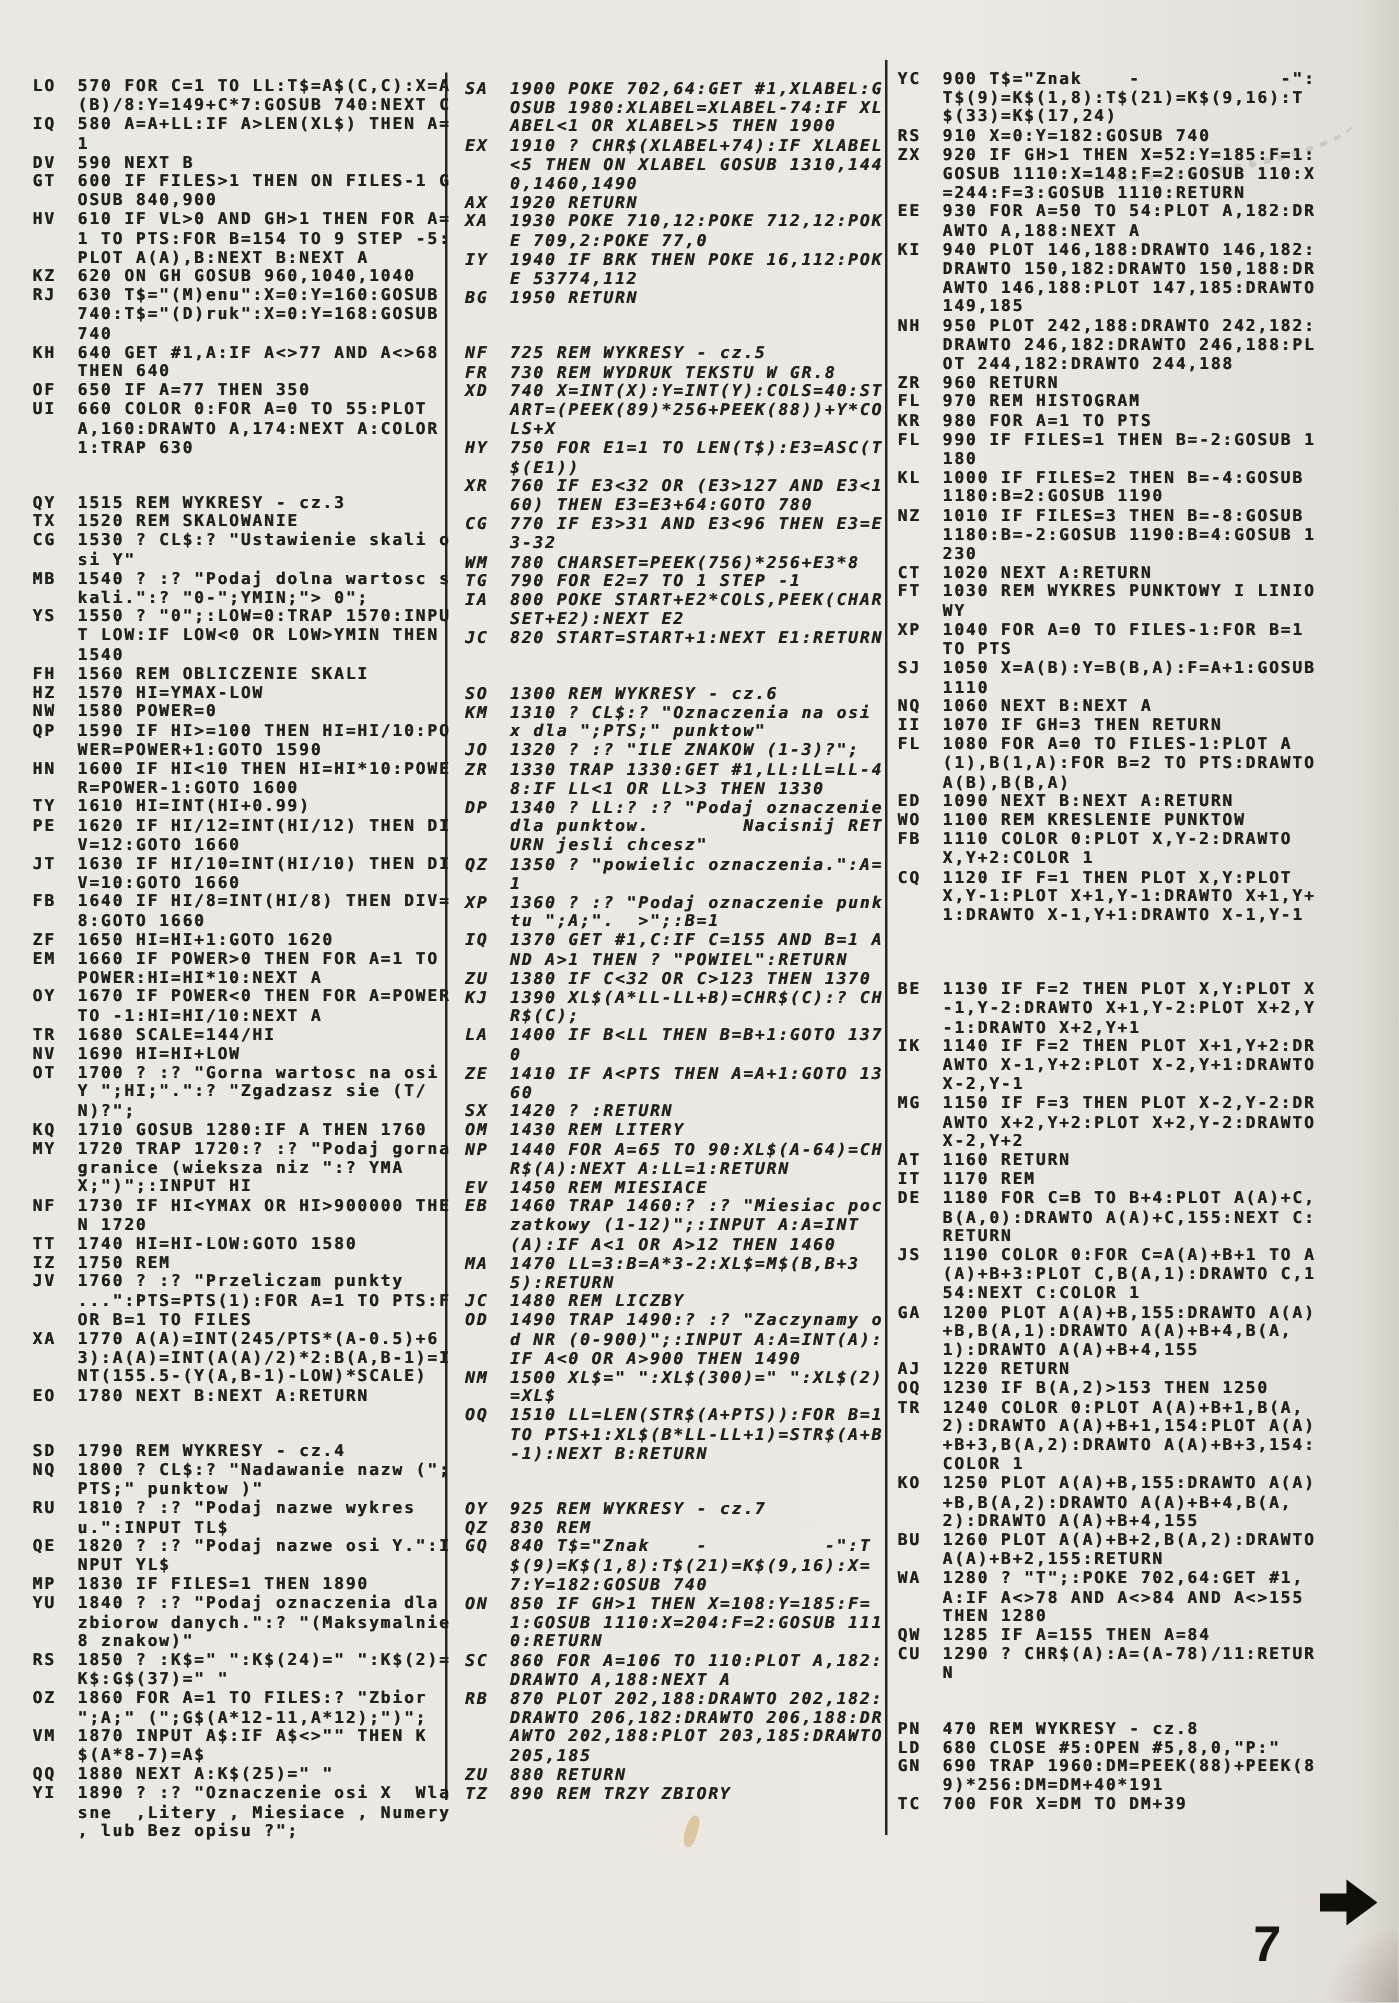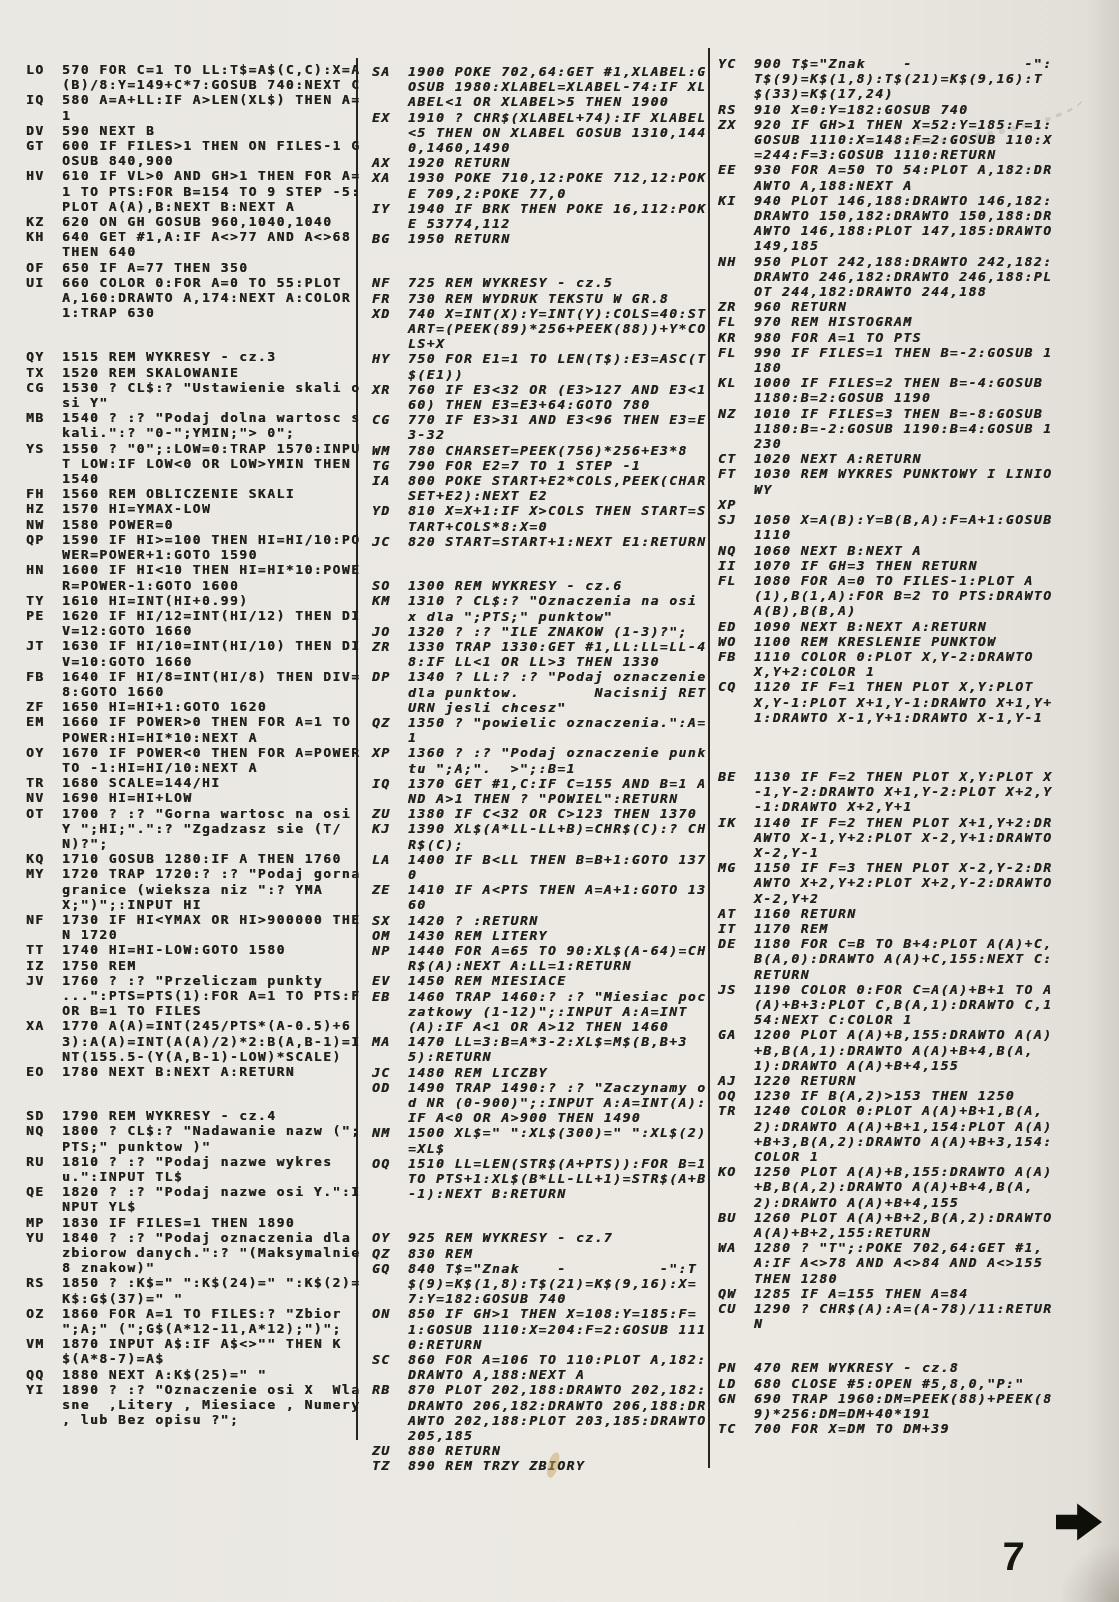--- a/index.html
+++ b/index.html
@@ -18,21 +18,21 @@
     width:336px;
     color:#1f1f1b;
     font-weight:bold;
     font-size:13px;
     line-height:15.2px;
     letter-spacing:1.5px;
     text-shadow:.4px 0 0 rgba(20,20,15,.75);
   }
   .col1{left:26px;top:62px;}
   .col2{left:372px;top:64px;font-style:italic;}
-  .col3{left:718px;top:56px;font-style:italic;}
+  .col3{left:718px;top:56px;}
   .row{display:flex;align-items:flex-start;}
   .pfx{flex:none;width:36px;}
   .code{flex:1;white-space:pre-wrap;word-break:break-all;}
   .gap{height:14px;}
   .g2{height:29px;}
   .g3{height:44px;}
   .vrule{position:absolute;width:2px;background:#28271f;}
   .vrule1{left:356px;top:58px;height:1382px;}
   .vrule2{left:708px;top:48px;height:1420px;}
   .page-number{
@@ -88,20 +88,24 @@
       </div>
       <div class="row">
         <span class="pfx">HV</span>
         <span class="code">610 IF VL&gt;0 AND GH&gt;1 THEN FOR A=1 TO PTS:FOR B=154 TO 9 STEP -5:PLOT A(A),B:NEXT B:NEXT A</span>
       </div>
       <div class="row">
         <span class="pfx">KZ</span>
         <span class="code">620 ON GH GOSUB 960,1040,1040</span>
       </div>
       <div class="row">
+        <span class="pfx">RJ</span>
+        <span class="code">630 T$="(M)enu":X=0:Y=160:GOSUB 740:T$="(D)ruk":X=0:Y=168:GOSUB 740</span>
+      </div>
+      <div class="row">
         <span class="pfx">KH</span>
         <span class="code">640 GET #1,A:IF A&lt;&gt;77 AND A&lt;&gt;68 THEN 640</span>
       </div>
       <div class="row">
         <span class="pfx">OF</span>
         <span class="code">650 IF A=77 THEN 350</span>
       </div>
       <div class="row">
         <span class="pfx">UI</span>
         <span class="code">660 COLOR 0:FOR A=0 TO 55:PLOT A,160:DRAWTO A,174:NEXT A:COLOR 1:TRAP 630</span>
@@ -321,24 +325,20 @@
       </div>
       <div class="row">
         <span class="pfx">TG</span>
         <span class="code">790 FOR E2=7 TO 1 STEP -1</span>
       </div>
       <div class="row">
         <span class="pfx">IA</span>
         <span class="code">800 POKE START+E2*COLS,PEEK(CHARSET+E2):NEXT E2</span>
       </div>
       <div class="row">
-        <span class="pfx">YD</span>
-        <span class="code">810 X=X+1:IF X&gt;COLS THEN START=START+COLS*8:X=0</span>
-      </div>
-      <div class="row">
         <span class="pfx">JC</span>
         <span class="code">820 START=START+1:NEXT E1:RETURN</span>
       </div>
       <div class="gap g2"></div>
       <div class="row">
         <span class="pfx">SO</span>
         <span class="code">1300 REM WYKRESY - cz.6</span>
       </div>
       <div class="row">
         <span class="pfx">KM</span>
@@ -510,20 +510,21 @@
       <div class="row">
         <span class="pfx">CT</span>
         <span class="code">1020 NEXT A:RETURN</span>
       </div>
       <div class="row">
         <span class="pfx">FT</span>
         <span class="code">1030 REM WYKRES PUNKTOWY I LINIOWY</span>
       </div>
       <div class="row">
         <span class="pfx">XP</span>
+        <span class="code">1040 FOR A=0 TO FILES-1:FOR B=1 TO PTS</span>
       </div>
       <div class="row">
         <span class="pfx">SJ</span>
         <span class="code">1050 X=A(B):Y=B(B,A):F=A+1:GOSUB 1110</span>
       </div>
       <div class="row">
         <span class="pfx">NQ</span>
         <span class="code">1060 NEXT B:NEXT A</span>
       </div>
       <div class="row">

